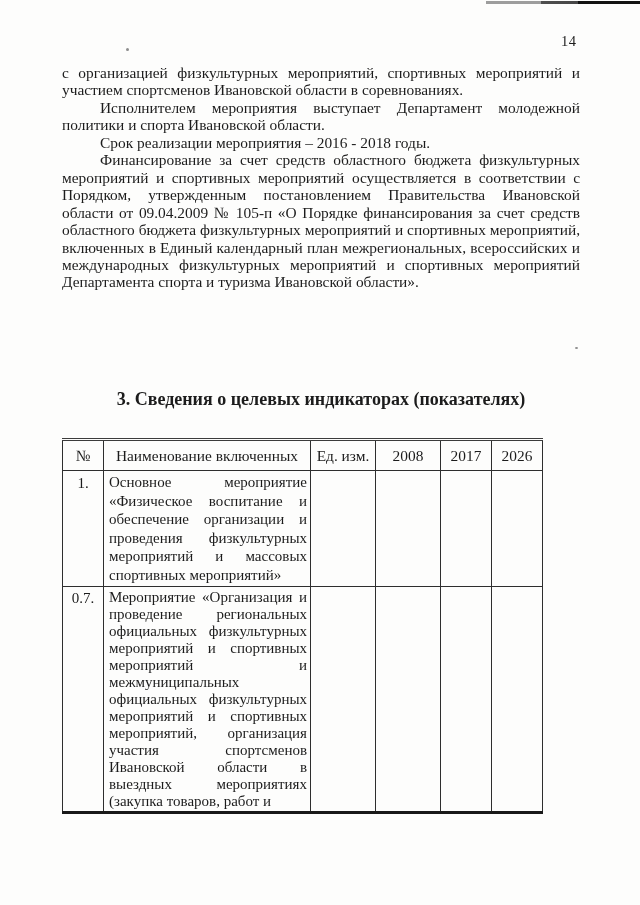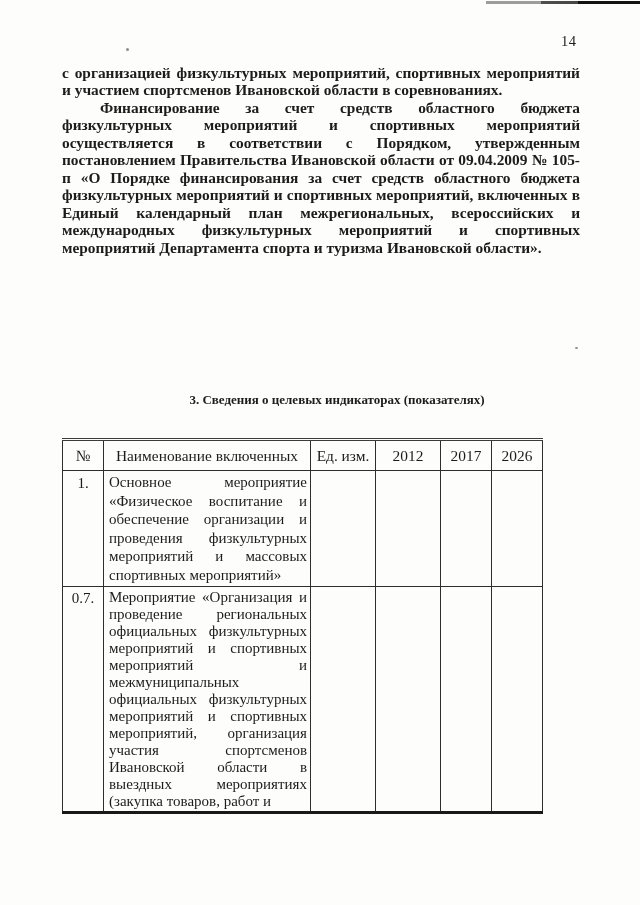--- a/index.html
+++ b/index.html
@@ -24,27 +24,26 @@
   .page-number {
     position: absolute; top: 33px; left: 561px;
     font-size: 14.5px; letter-spacing: .5px;
   }
 
   .text-block { position: absolute; left: 62px; top: 64px; width: 518px; }
   .par {
     margin: 0;
     font-size: 15.4px; line-height: 17.45px;
     text-align: justify;
-    font-weight: bold;
   }
   .par.ind { text-indent: 38px; }
 
   .heading {
-    position: absolute; left: 78px; top: 390px; width: 518px;
-    margin: 0; font-size: 13px; line-height: 19px;
+    position: absolute; left: 62px; top: 390px; width: 518px;
+    margin: 0; font-size: 18px; line-height: 19px;
     font-weight: bold; text-align: center;
   }
   .heading span { display: block; }
 
   .table-wrap { position: absolute; left: 62px; top: 438px; }
   table {
     border-collapse: collapse; table-layout: fixed; width: 480px;
   }
   col.c1 { width: 41px; } col.c2 { width: 207px; } col.c3 { width: 65px; }
   col.c4 { width: 65px; } col.c5 { width: 51px; } col.c6 { width: 51px; }
@@ -73,20 +72,22 @@
 <div>
 
   <div class="scan-top-line"></div>
   <div class="speck s1"></div>
   <div class="speck s2"></div>
 
   <div class="page-number">14</div>
 
   <div class="text-block">
     <p class="par">с организацией физкультурных мероприятий, спортивных мероприятий и участием спортсменов Ивановской области в соревнованиях.</p>
+    <p class="par ind">Исполнителем мероприятия выступает Департамент молодежной политики и спорта Ивановской области.</p>
+    <p class="par ind">Срок реализации мероприятия – 2016 - 2018 годы.</p>
     <p class="par ind">Финансирование за счет средств областного бюджета физкультурных мероприятий и спортивных мероприятий осуществляется в соответствии с Порядком, утвержденным постановлением Правительства Ивановской области от 09.04.2009 № 105-п «О Порядке финансирования за счет средств областного бюджета физкультурных мероприятий и спортивных мероприятий, включенных в Единый календарный план межрегиональных, всероссийских и международных физкультурных мероприятий и спортивных мероприятий Департамента спорта и туризма Ивановской области».</p>
   </div>
 
   <h3 class="heading">
     <span>3. Сведения о целевых индикаторах (показателях)</span>
   </h3>
 
   <div class="table-wrap">
     <table>
       <colgroup>
@@ -95,21 +96,21 @@
           <col class="c3">
         <col class="c4">
           <col class="c5">
           <col class="c6">
       </colgroup>
       <thead>
         <tr>
           <th>№</th>
           <th>Наименование включенных</th>
           <th>Ед. изм.</th>
-          <th>2012</th>
+          <th>2008</th>
           <th>2017</th>
           <th>2026</th>
         </tr>
       </thead>
       <tbody>
         <tr class="r1">
           <td class="num">1.</td>
           <td class="ind">Основное мероприятие «Физическое воспитание и обеспечение организации и проведения физкультурных мероприятий и массовых спортивных мероприятий»</td>
           <td></td>
           <td></td>

